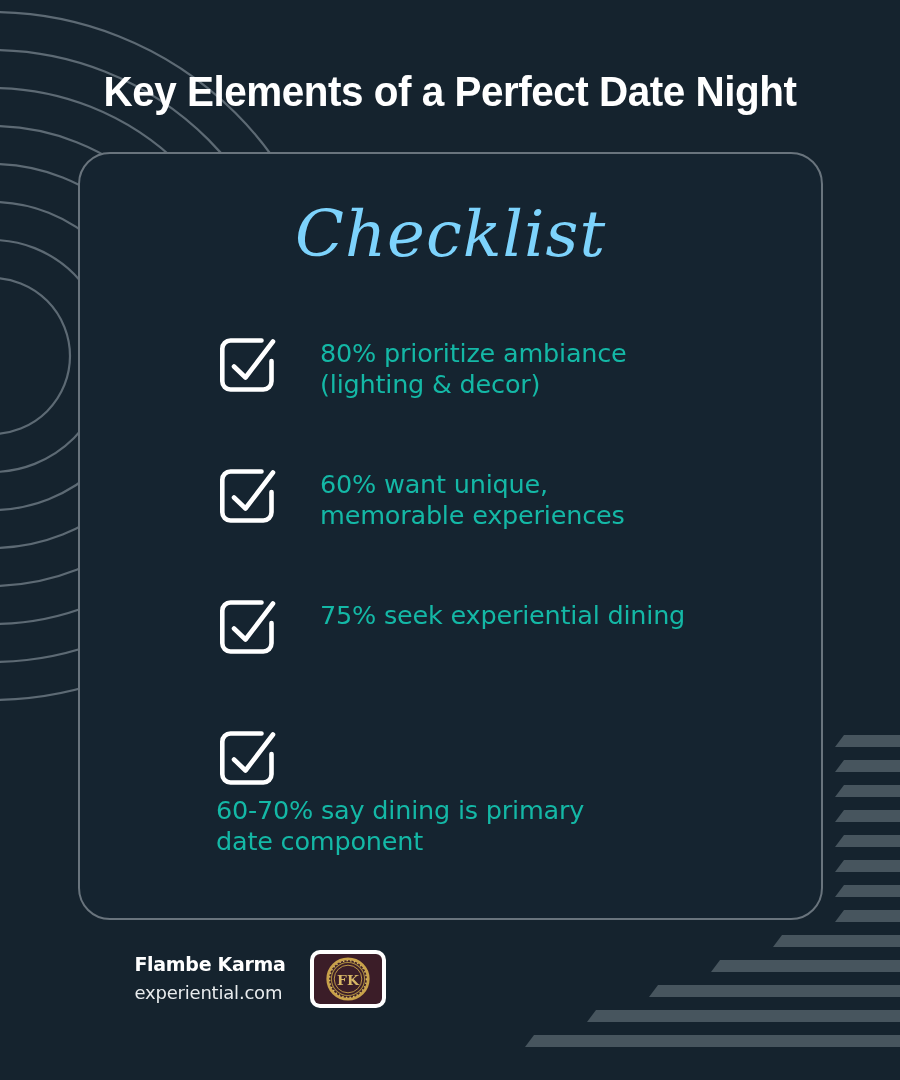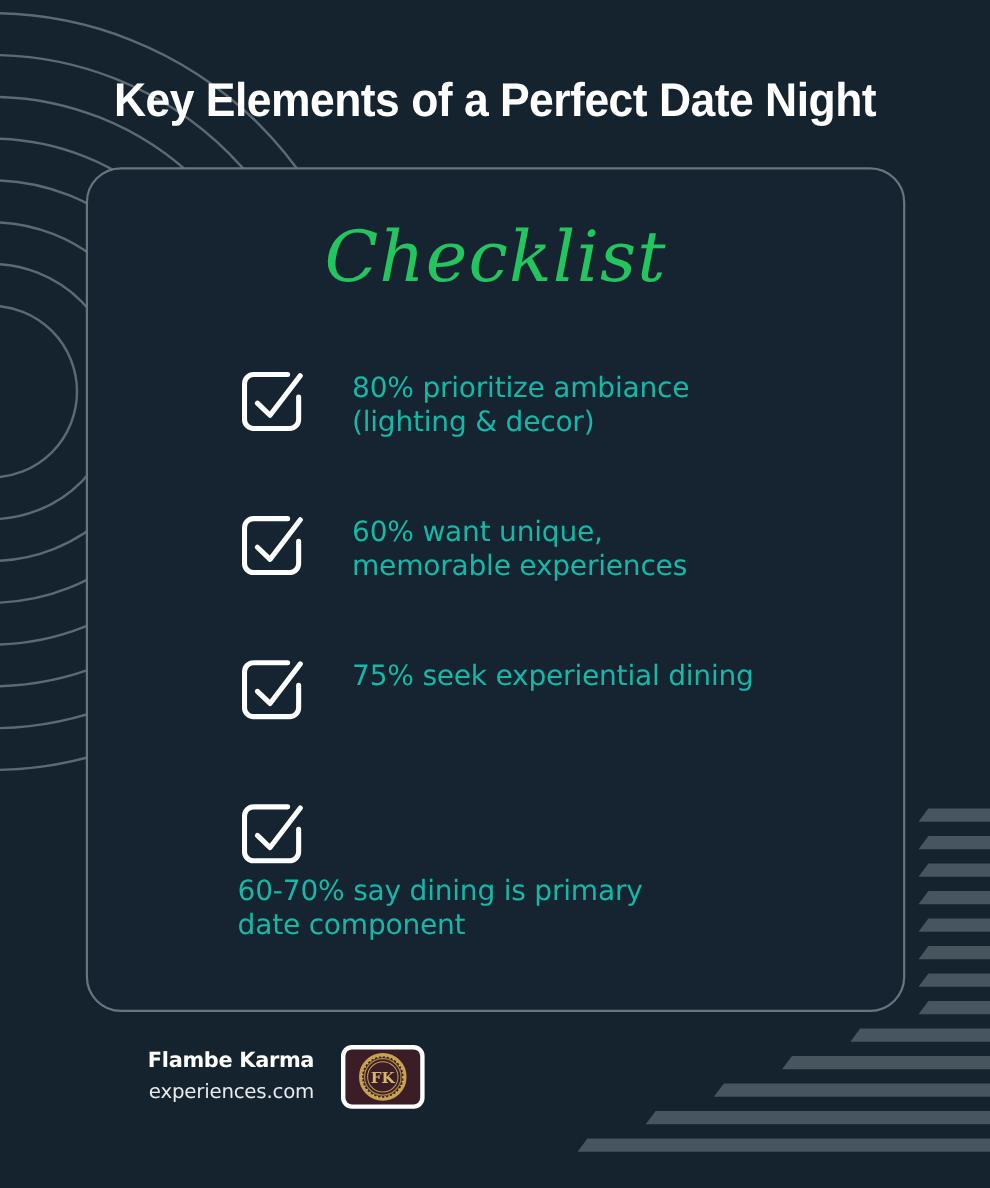--- a/index.html
+++ b/index.html
@@ -55,21 +55,21 @@
     border: 2px solid #69747d;
     border-radius: 32px;
     background: #152430;
     z-index: 3;
   }
 
   .card-heading {
     margin: 0;
     padding-top: 48px;
     text-align: center;
-    color: #22c55e;
+    color: #7dd3fc;
     font-family: "DejaVu Serif", serif;
     font-style: italic;
     font-weight: normal;
     font-size: 64px;
     line-height: 1;
     letter-spacing: 1px;
   }
 
   
   .checklist {
@@ -113,21 +113,21 @@
     position: absolute;
     left: 0;
     top: 950px;
     width: 520px;
     display: flex;
     align-items: center;
     justify-content: center;
     z-index: 5;
   }
   .footer-text {
-    text-align: right;
+    text-align: left;
     margin-right: 24px;
   }
   .brand-name {
     color: #ffffff;
     font-family: "DejaVu Sans", sans-serif;
     font-weight: bold;
     font-size: 19px;
     letter-spacing: -0.3px;
     line-height: 1.5;
   }
@@ -235,21 +235,21 @@
       <span class="item-text">60-70% say dining is primary
 date component</span>
     </li>
 
   </ul>
 </section>
 
 <footer class="footer">
   <div class="footer-text">
     <div class="brand-name">Flambe Karma</div>
-    <div class="brand-url">experiences.com</div>
+    <div class="brand-url">experiential.com</div>
   </div>
   <div class="logo-badge">
     <div class="logo-inner">
       <svg viewBox="0 0 50 50" width="46" height="46">
         <circle cx="25" cy="25" r="22" fill="none" stroke="#c9a24a" stroke-width="3"></circle>
         <circle cx="25" cy="25" r="18" fill="none" stroke="#a98a3f" stroke-width="1.2"></circle>
         <circle cx="25" cy="25" r="15" fill="#3b1d28" stroke="#c9a24a" stroke-width="1"></circle>
         <circle cx="25" cy="25" r="20" fill="none" stroke="#d8b766" stroke-width="1.6" stroke-dasharray="1.6 2.4"></circle>
         <text x="25" y="31" text-anchor="middle" font-family="DejaVu Serif, serif" font-size="15" font-weight="bold" fill="#d8b766">FK</text>
       </svg>

